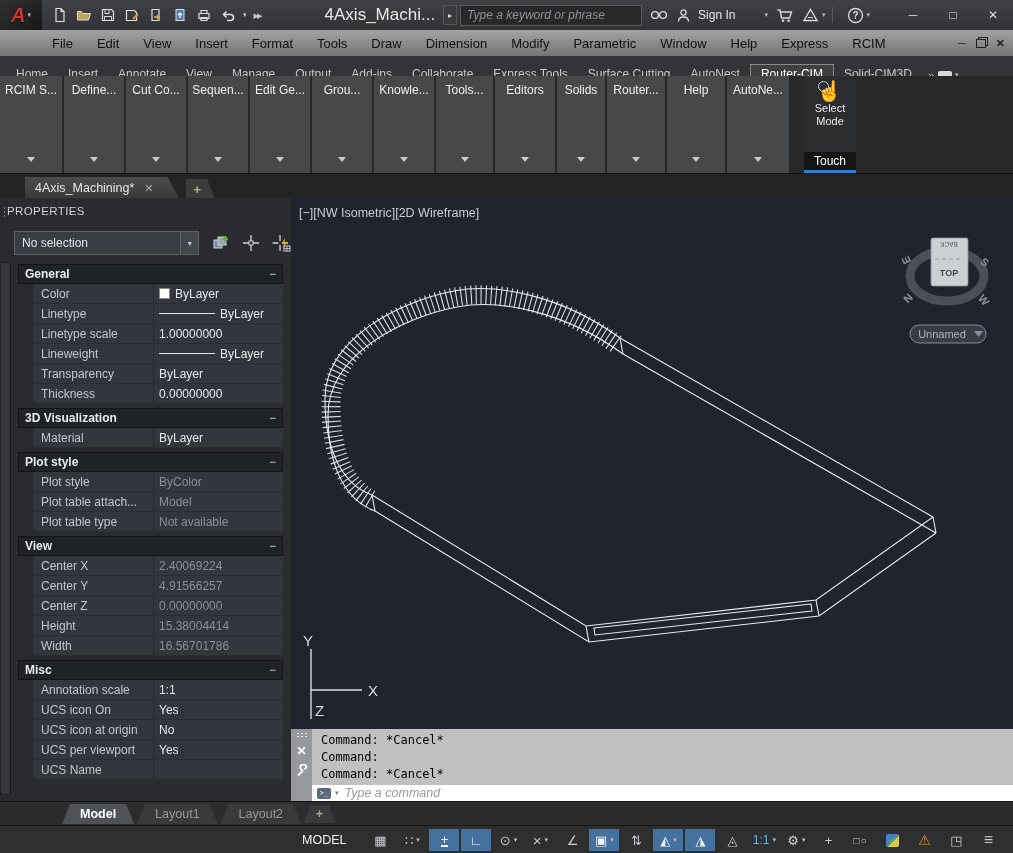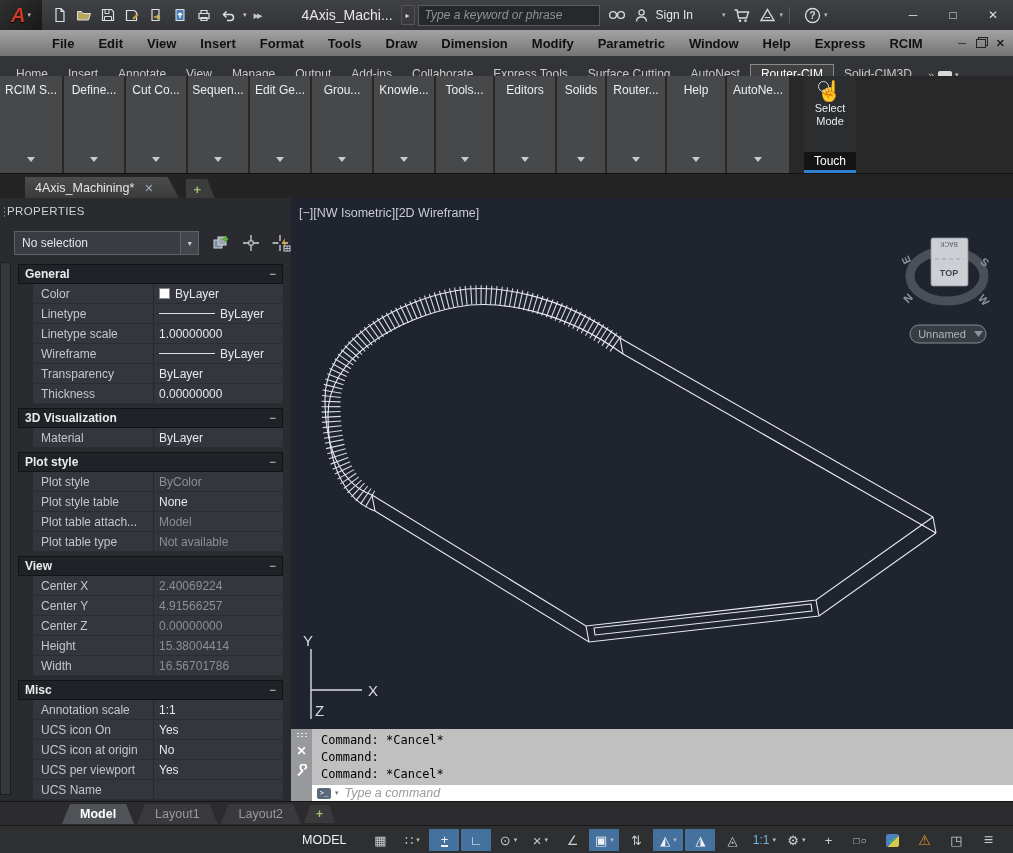--- a/index.html
+++ b/index.html
@@ -9,33 +9,33 @@
 
   
   .titlebar{top:0;height:30px;background:linear-gradient(#404144,#323336);display:flex;align-items:center;border-bottom:1px solid #1c1c1c;}
   .alogo{width:42px;height:30px;background:linear-gradient(135deg,#303030,#181818);display:flex;align-items:center;justify-content:center;gap:2px;}
   .alogo .a{font-size:20px;font-weight:bold;font-style:italic;color:#c93a2b;text-shadow:0 1px 1px #000;}
   .alogo .dd{font-size:7px;color:#bbb;}
   .qat{display:flex;align-items:center;margin-left:8px;gap:4px;}
   .qat .qi{width:20px;height:20px;display:flex;align-items:center;justify-content:center;}
   .qat .dd{font-size:7px;color:#c7c7c7;margin:0 1px;}
   .qat .more{color:#c7c7c7;font-size:11px;letter-spacing:-2px;margin-left:2px;}
-  .doc-title{margin-left:41px;color:#e8e8e8;font-size:14px;white-space:nowrap;}
+  .doc-title{margin-left:64px;color:#e8e8e8;font-size:17px;white-space:nowrap;}
   .tb-arrow{width:12px;height:18px;background:#3a3b3e;border:1px solid #555;display:flex;align-items:center;justify-content:center;color:#ddd;font-size:8px;margin:0 3px 0 8px;}
   .searchbox{width:168px;height:19px;background:#26282a;border:1px solid #595c60;color:#c7c7c7;font-size:12px;font-style:italic;padding:0 6px;font-family:"Liberation Sans",sans-serif;}
   .searchbox::placeholder{color:#8f9296;font-style:italic;}
   .tb-ic{display:flex;align-items:center;margin-left:8px;gap:3px;color:#d6d9dc;}
   .signin-label{font-size:12px;color:#e4e6e8;margin:0 26px 0 4px;}
   .tb-dd{font-size:7px;color:#b5b8bb;}
   .tb-sep{width:1px;height:16px;background:#55575a;margin:0 6px;}
   .winbtns{margin-left:auto;display:flex;}
   .winbtn{width:40px;height:28px;display:flex;align-items:center;justify-content:center;color:#dcdfe2;font-size:12px;}
 
   
-  .menubar{top:30px;height:26px;background:linear-gradient(#a3a3a3,#747474);display:flex;align-items:center;padding-left:40px;border-bottom:1px solid #3c3c3c;font-weight:bold;}
+  .menubar{top:30px;height:26px;background:linear-gradient(#a3a3a3,#747474);display:flex;align-items:center;padding-left:40px;border-bottom:1px solid #3c3c3c;}
   .menu-item{padding:0 12px;color:#101010;font-size:13px;cursor:default;}
   .docbtns{margin-left:auto;display:flex;align-items:center;gap:10px;padding-right:8px;color:#222;}
   .docbtn{font-size:11px;font-weight:bold;}
   .restore-box{width:8px;height:7px;border:1px solid #222;box-shadow:2px -2px 0 -1px #8d8d8d,2px -2px 0 0 #222;}
 
   
   .rtabs{top:56px;height:28px;background:#333437;display:flex;align-items:flex-end;padding-left:6px;}
   .rtab{padding:2px 10px 3px;color:#c9c9c9;font-size:12px;white-space:nowrap;}
   .rtab.active{background:#3f4042;border:1px solid #8a8a8a;border-bottom:none;color:#fff;margin-top:40px;}
   .rtab-extra{display:flex;align-items:center;gap:6px;margin-left:6px;padding-bottom:3px;}
@@ -458,21 +458,21 @@
 
           <div class="prow" data-name="property-row">
             <div class="plab" data-name="property-label">Linetype scale</div>
             <div class="pval" data-name="property-value">
 
               <span class="vtext" data-name="value-text">1.00000000</span>
             </div>
           </div>
 
           <div class="prow" data-name="property-row">
-            <div class="plab" data-name="property-label">Wireframe</div>
+            <div class="plab" data-name="property-label">Lineweight</div>
             <div class="pval" data-name="property-value">
 
               <span class="linesample" data-name="line-sample"></span>
               <span class="vtext" data-name="value-text">ByLayer</span>
             </div>
           </div>
 
           <div class="prow" data-name="property-row">
             <div class="plab" data-name="property-label">Transparency</div>
             <div class="pval" data-name="property-value">
@@ -514,26 +514,20 @@
       </div>
       <div class="rows">
 
           <div class="prow" data-name="property-row">
             <div class="plab" data-name="property-label">Plot style</div>
             <div class="pval" data-name="property-value">
               <span class="vtext dim" data-name="value-text">ByColor</span>
             </div>
           </div>
 
-          <div class="prow" data-name="property-row">
-            <div class="plab" data-name="property-label">Plot style table</div>
-            <div class="pval" data-name="property-value">
-              <span class="vtext" data-name="value-text">None</span>
-            </div>
-          </div>
 
           <div class="prow" data-name="property-row">
             <div class="plab" data-name="property-label">Plot table attach...</div>
             <div class="pval" data-name="property-value">
               <span class="vtext dim" data-name="value-text">Model</span>
             </div>
           </div>
 
           <div class="prow" data-name="property-row">
             <div class="plab" data-name="property-label">Plot table type</div>

